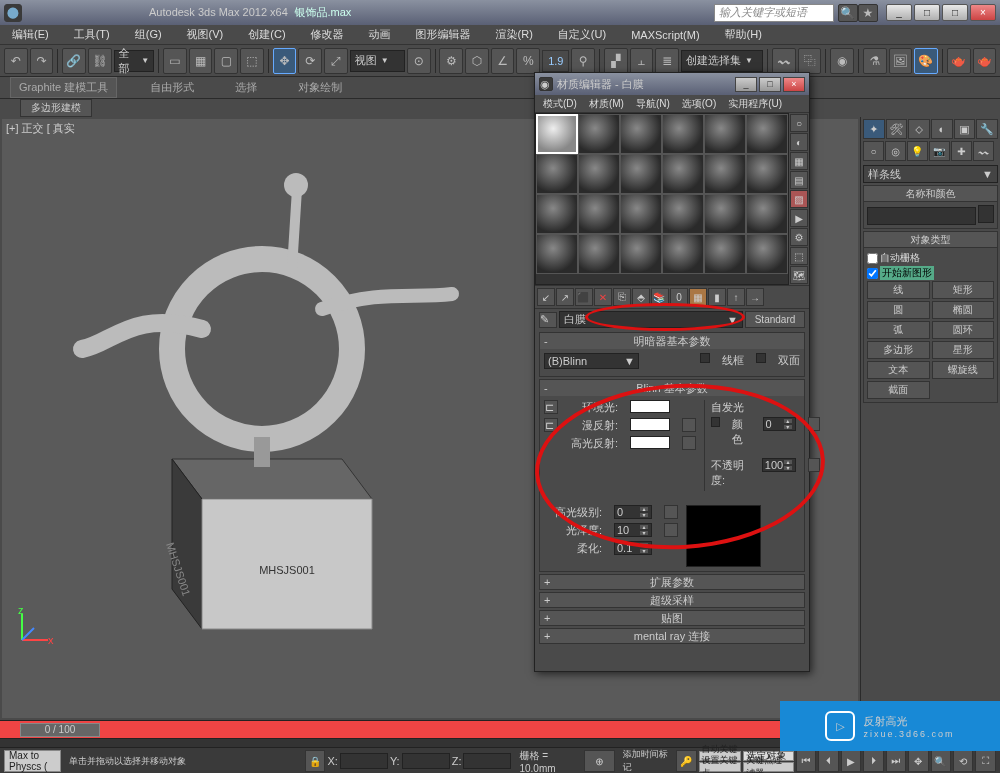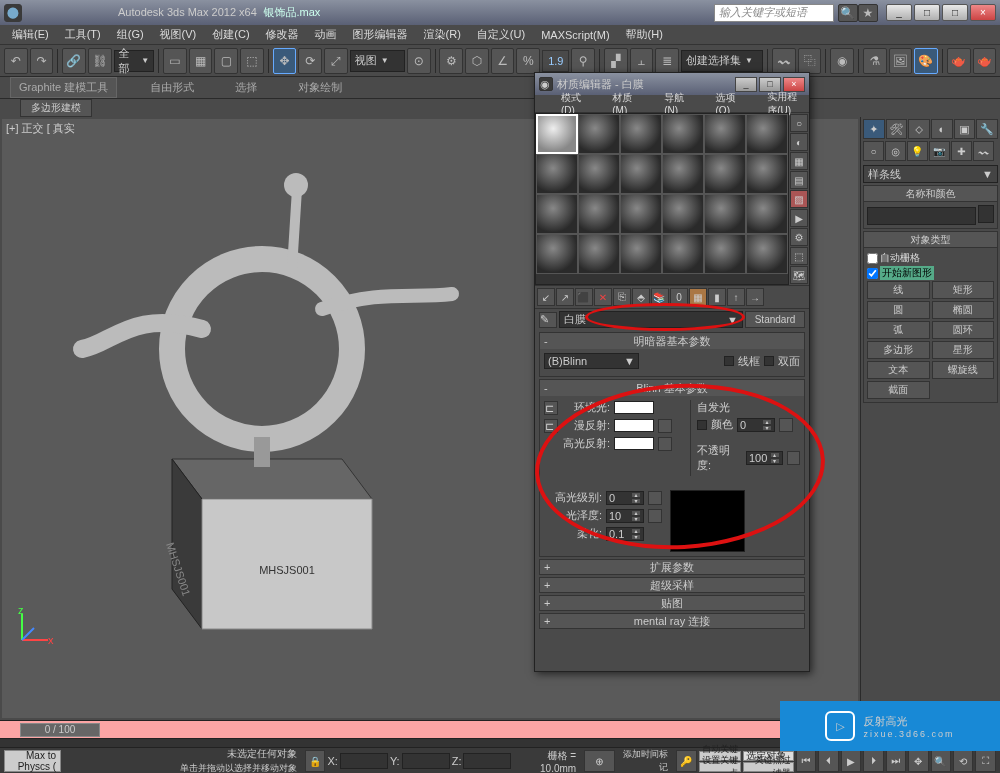--- a/index.html
+++ b/index.html
@@ -1,25 +1,25 @@
 <!DOCTYPE html>
 <html><head>
 <meta charset="utf-8">
 <style>
 * { margin:0; padding:0; box-sizing:border-box; font-family:"Microsoft YaHei",SimSun,sans-serif; font-size:11px; color:#ccc; }
 body { background:#4a4a4a; width:1000px; height:773px; position:relative; overflow:hidden; }
 .titlebar { height:25px; background:linear-gradient(#8a91a0,#5a6075); display:flex; align-items:center; padding:0 4px; color:#fff; }
 .titlebar .logo { width:18px; height:18px; border:1px solid #3a3a3a; border-radius:3px; background:#3a3a3a; margin-right:8px; display:flex; align-items:center; justify-content:center; color:#7ac; }
-.titlebar .title { flex:0 0 auto; text-align:left; font-size:12px; margin-left:88px; }
+.titlebar .title { flex:0 0 auto; text-align:left; font-size:12px; margin-left:119px; }
 .titlebar .title .sub { color:#cfe; }
 .titlebar .search-box { margin-left:auto; width:120px; height:18px; background:#fff; border:1px solid #888; color:#888; font-style:italic; padding:0 4px; display:flex; align-items:center; }
 .titlebar .winbtns { display:flex; gap:2px; margin-left:8px; }
 .titlebar .winbtns div { width:26px; height:17px; background:linear-gradient(#e8e8e8,#b0b0b0); border:1px solid #555; border-radius:2px; color:#222; display:flex; align-items:center; justify-content:center; font-size:10px; }
 .titlebar .winbtns .close { background:linear-gradient(#e88,#c44); color:#fff; }
-.menubar { height:20px; background:#4a4a4a; border-bottom:1px solid #333; display:flex; align-items:center; padding:0 4px; gap:0; }
+.menubar { height:20px; background:#4a4a4a; border-bottom:1px solid #333; display:flex; align-items:center; padding:0 4px; gap:9px; }
 .menubar span { padding:2px 8px; color:#ddd; cursor:default; font-size:11px; }
 .main-toolbar { height:32px; background:#4a4a4a; border-bottom:1px solid #2a2a2a; display:flex; align-items:center; padding:0 4px; gap:2px; }
 .tbtn { width:26px; height:26px; background:#555; border:1px solid #333; border-radius:2px; display:flex; align-items:center; justify-content:center; font-size:12px; color:#bbb; }
 .tbtn.active { background:#3a5a7a; border-color:#6af; }
 .sel-dropdown { height:22px; background:#333; border:1px solid #222; padding:0 4px; display:flex; align-items:center; gap:4px; color:#ccc; }
 .sel-dropdown .arrow { font-size:8px; }
 .snap-val { width:30px; height:22px; background:#4a4a4a; border:1px solid #333; color:#9cf; display:flex; align-items:center; justify-content:center; }
 .sub-ribbon { height:22px; background:#4a4a4a; border-bottom:1px solid #2a2a2a; display:flex; align-items:center; padding:0 10px; gap:25px; }
 .sub-ribbon span { color:#aaa; padding:2px 8px; }
 .sub-ribbon span.sel { background:#555; border:1px solid #666; }
@@ -45,56 +45,56 @@
 .obj-grid { display:grid; grid-template-columns:1fr 1fr; gap:2px; }
 .obj-btn { height:18px; background:#555; border:1px solid #333; display:flex; align-items:center; justify-content:center; font-size:10px; }
 .name-input { width:100%; height:18px; background:#333; border:1px solid #222; margin-top:2px; }
 
 .mat-ed { position:absolute; left:534px; top:72px; width:276px; height:600px; background:#4a4a4a; border:1px solid #222; box-shadow:2px 2px 8px rgba(0,0,0,0.6); z-index:50; }
 .mat-title { height:22px; background:linear-gradient(#8a91a0,#5a6075); display:flex; align-items:center; padding:0 4px; gap:4px; color:#fff; }
 .mat-title .wb { display:flex; gap:2px; margin-left:auto; }
 .mat-title .wb div { width:22px; height:15px; background:linear-gradient(#ccc,#999); border:1px solid #444; display:flex; align-items:center; justify-content:center; font-size:9px; color:#222; }
 .mat-title .wb .x { background:linear-gradient(#e88,#c44); color:#fff; }
 .mat-menu { height:18px; background:#4a4a4a; border-bottom:1px solid #333; display:flex; align-items:center; gap:0; padding:0 2px; }
-.mat-menu span { padding:1px 6px; font-size:10px; color:#ddd;margin-left:18px; }
+.mat-menu span { padding:1px 6px; font-size:10px; color:#ddd; }
 .mat-body { display:flex; }
 .sample-grid { flex:1; display:grid; grid-template-columns:repeat(6,1fr); grid-template-rows:repeat(4,40px); background:#333; border:1px solid #222; }
 .sample-slot { border:1px solid #555; background:radial-gradient(circle at 40% 35%,#888,#2a2a2a 70%); position:relative; }
 .sample-slot.sel { border:2px solid #fff; background:radial-gradient(circle at 40% 35%,#eee,#888 70%); }
 .side-tools { width:20px; display:flex; flex-direction:column; gap:1px; padding:1px; }
 .side-tools div { width:18px; height:18px; background:#555; border:1px solid #333; display:flex; align-items:center; justify-content:center; font-size:10px; }
 .mat-toolbar { display:flex; gap:1px; padding:2px; border-top:1px solid #333; border-bottom:1px solid #333; flex-wrap:wrap; }
 .mat-toolbar div { width:18px; height:18px; background:#555; border:1px solid #333; display:flex; align-items:center; justify-content:center; font-size:10px; }
 .mat-name-row { display:flex; align-items:center; gap:2px; padding:2px 4px; position:relative; }
 .mat-name-row .picker { width:18px; height:16px; background:#555; border:1px solid #333; }
 .mat-name-row .name-dd { flex:1; height:17px; background:#333; border:1px solid #222; display:flex; align-items:center; justify-content:space-between; padding:0 4px; }
 .mat-name-row .type-btn { width:60px; height:17px; background:#555; border:1px solid #333; display:flex; align-items:center; justify-content:center; font-size:10px; }
 .red-el-1 { position:absolute; left:50px; top:-6px; width:160px; height:28px; border:3px solid #d11; border-radius:50%; pointer-events:none; }
 .mat-roll { margin:2px 4px; border:1px solid #333; }
 .mat-roll-hd { height:16px; background:#555; display:flex; align-items:center; justify-content:center; font-size:10px; position:relative; }
 .mat-roll-hd .pm { position:absolute; left:4px; }
 .mat-roll-body { padding:4px; background:#4a4a4a; position:relative; }
-.param-row { display:flex; align-items:center; gap:4px; margin-bottom:3px; font-size:10px; }
+.param-row { display:flex; align-items:flex-start; gap:12px; margin-bottom:3px; font-size:10px; }
 .param-row .lbl { text-align:right; flex:0 0 auto; }
 .swatch { width:40px; height:13px; background:#fff; border:1px solid #222; }
 .spinner { width:38px; height:14px; background:#333; border:1px solid #222; display:flex; align-items:center; padding:0 2px; }
 .spinner .sp-btns { width:10px; margin-left:auto; display:flex; flex-direction:column; }
 .spinner .sp-btns div { height:6px; background:#555; border:1px solid #333; font-size:6px; line-height:4px; text-align:center; }
 .tiny-btn { width:14px; height:14px; background:#555; border:1px solid #333; }
 .tiny-chk { width:10px; height:10px; border:1px solid #222; background:#333; }
 .hl-preview { width:75px; height:62px; background:#000; border:1px solid #222; }
 .red-el-2 { position:absolute; left:-5px; top:-12px; width:290px; height:165px; border:4px solid #d11; border-radius:50%; pointer-events:none; transform:rotate(-3deg); }
 .collapsed { height:16px; background:#555; border:1px solid #333; margin:2px 4px; display:flex; align-items:center; justify-content:center; font-size:10px; position:relative; }
 .collapsed .pm { position:absolute; left:4px; }
 
 .timeline-area { position:absolute; left:0; right:0; bottom:0; height:53px; background:#3a3a3a; border-top:1px solid #222; }
-.time-slider { height:17px; background:#fca5a5; display:flex; align-items:center; position:relative; }
+.time-slider { height:17px; background:#ef4444; display:flex; align-items:center; position:relative; }
 .time-slider .slider-btn { width:80px; height:14px; background:#666; border:1px solid #888; margin-left:20px; display:flex; align-items:center; justify-content:center; font-size:10px; }
 .time-ruler { height:10px; background:#333; border-top:1px solid #222; border-bottom:1px solid #222; }
-.status-row { display:flex; align-items:center; height:26px; gap:2px; padding:0 4px;text-align:right; }
+.status-row { display:flex; align-items:center; height:26px; gap:2px; padding:0 4px; }
 .sb-btn { width:24px; height:22px; background:#555; border:1px solid #333; display:flex; align-items:center; justify-content:center; font-size:10px; }
 .sb-chunk { background:#ccc; border:1px solid #888; height:22px; display:flex; align-items:center; padding:0 4px; color:#222; font-size:10px; }
 .sb-text { padding:0 6px; font-size:10px; }
 .coord { width:48px; height:16px; background:#333; border:1px solid #222; padding:0 2px; }
 .watermark { position:absolute; right:0; bottom:22px; width:220px; height:50px; background:#1889d6; display:flex; align-items:center; justify-content:center; gap:8px; color:#fff; font-size:20px; z-index:100; }
 .watermark .play { width:30px; height:30px; border:2px solid #fff; border-radius:6px; display:flex; align-items:center; justify-content:center; }
 .watermark .sub { font-size:9px; letter-spacing:2px; display:block; }
 .divider { width:1px; height:24px; background:#2a2a2a; margin:0 2px; }
 .axis-gizmo { position:absolute; left:12px; bottom:70px; width:40px; height:40px; }
 .model-svg { position:absolute; left:40px; top:20px; width:450px; height:520px; }
@@ -496,21 +496,20 @@
 </div>
 
 <div class="timeline-area">
   <div class="time-slider">
     <div class="slider-btn">0 / 100</div>
   </div>
   <div class="time-ruler"></div>
   <div class="status-row">
     <div class="sb-chunk" style="width:66px">Max to Physcs (</div>
     <div style="display:flex;flex-direction:column;gap:1px;flex:0 0 240px">
-      <div class="sb-text">未选定任何对象</div>
       <div class="sb-text" style="font-size:9px">单击并拖动以选择并移动对象</div>
     </div>
     <div class="sb-btn">🔒</div>
     <div style="display:flex;align-items:center;gap:2px">
       <span>X:</span>
         <div class="coord"></div>
       <span>Y:</span>
         <div class="coord"></div>
       <span>Z:</span>
         <div class="coord"></div>

